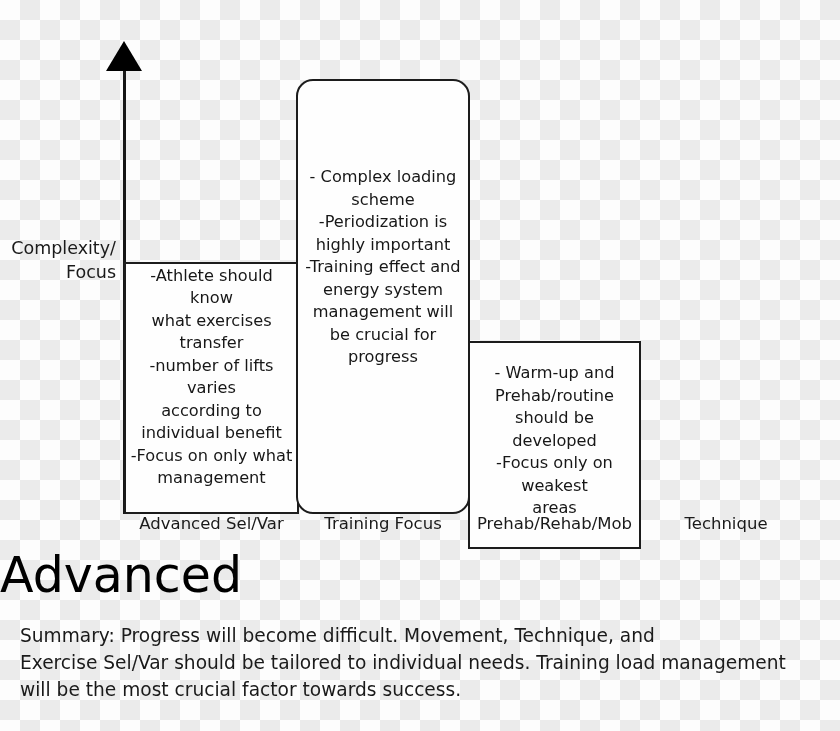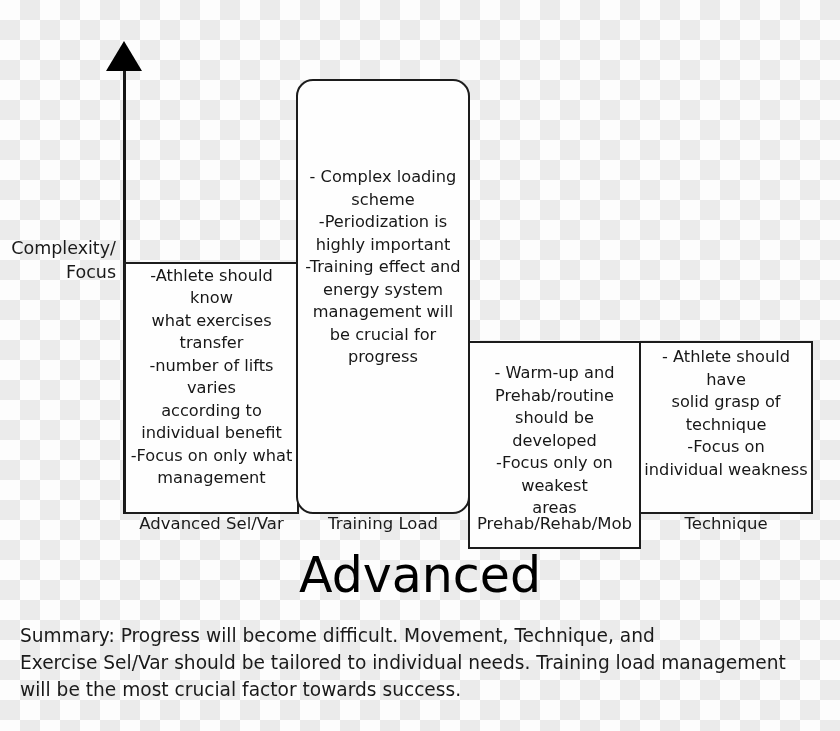--- a/index.html
+++ b/index.html
@@ -111,21 +111,21 @@
   #cat-1 { left: 296px; width: 174px; }
   #cat-2 { left: 468px; width: 173px; }
   #cat-3 { left: 639px; width: 174px; }
 
   
   #chart-title {
     position: absolute;
     left: 0;
     top: 546px;
     width: 840px;
-    text-align: center;
+    text-align: left;
     font-size: 49px;
     line-height: 60px;
     font-weight: 400;
     color: #000000;
   }
 
   
   #summary {
     position: absolute;
     left: 20px;
@@ -175,30 +175,23 @@
 
   <div class="bar" id="bar-2">
     <div class="bar-text">- Warm-up and
 Prehab/routine
 should be developed
 -Focus only on
 weakest
 areas</div>
   </div>
 
-  <div class="bar" id="bar-3">
-    <div class="bar-text">- Athlete should have
-solid grasp of
-technique
--Focus on
-individual weakness</div>
-  </div>
 
   <div class="cat-label" id="cat-0">Advanced Sel/Var</div>
-  <div class="cat-label" id="cat-1">Training Load</div>
+  <div class="cat-label" id="cat-1">Training Focus</div>
   <div class="cat-label" id="cat-2">Prehab/Rehab/Mob</div>
   <div class="cat-label" id="cat-3">Technique</div>
 
 </div>
 
 <div id="chart-title">Advanced</div>
 
 <div id="summary">Summary: Progress will become difficult. Movement, Technique, and
 Exercise Sel/Var should be tailored to individual needs.  Training load management
 will be the most crucial factor towards success.</div>

